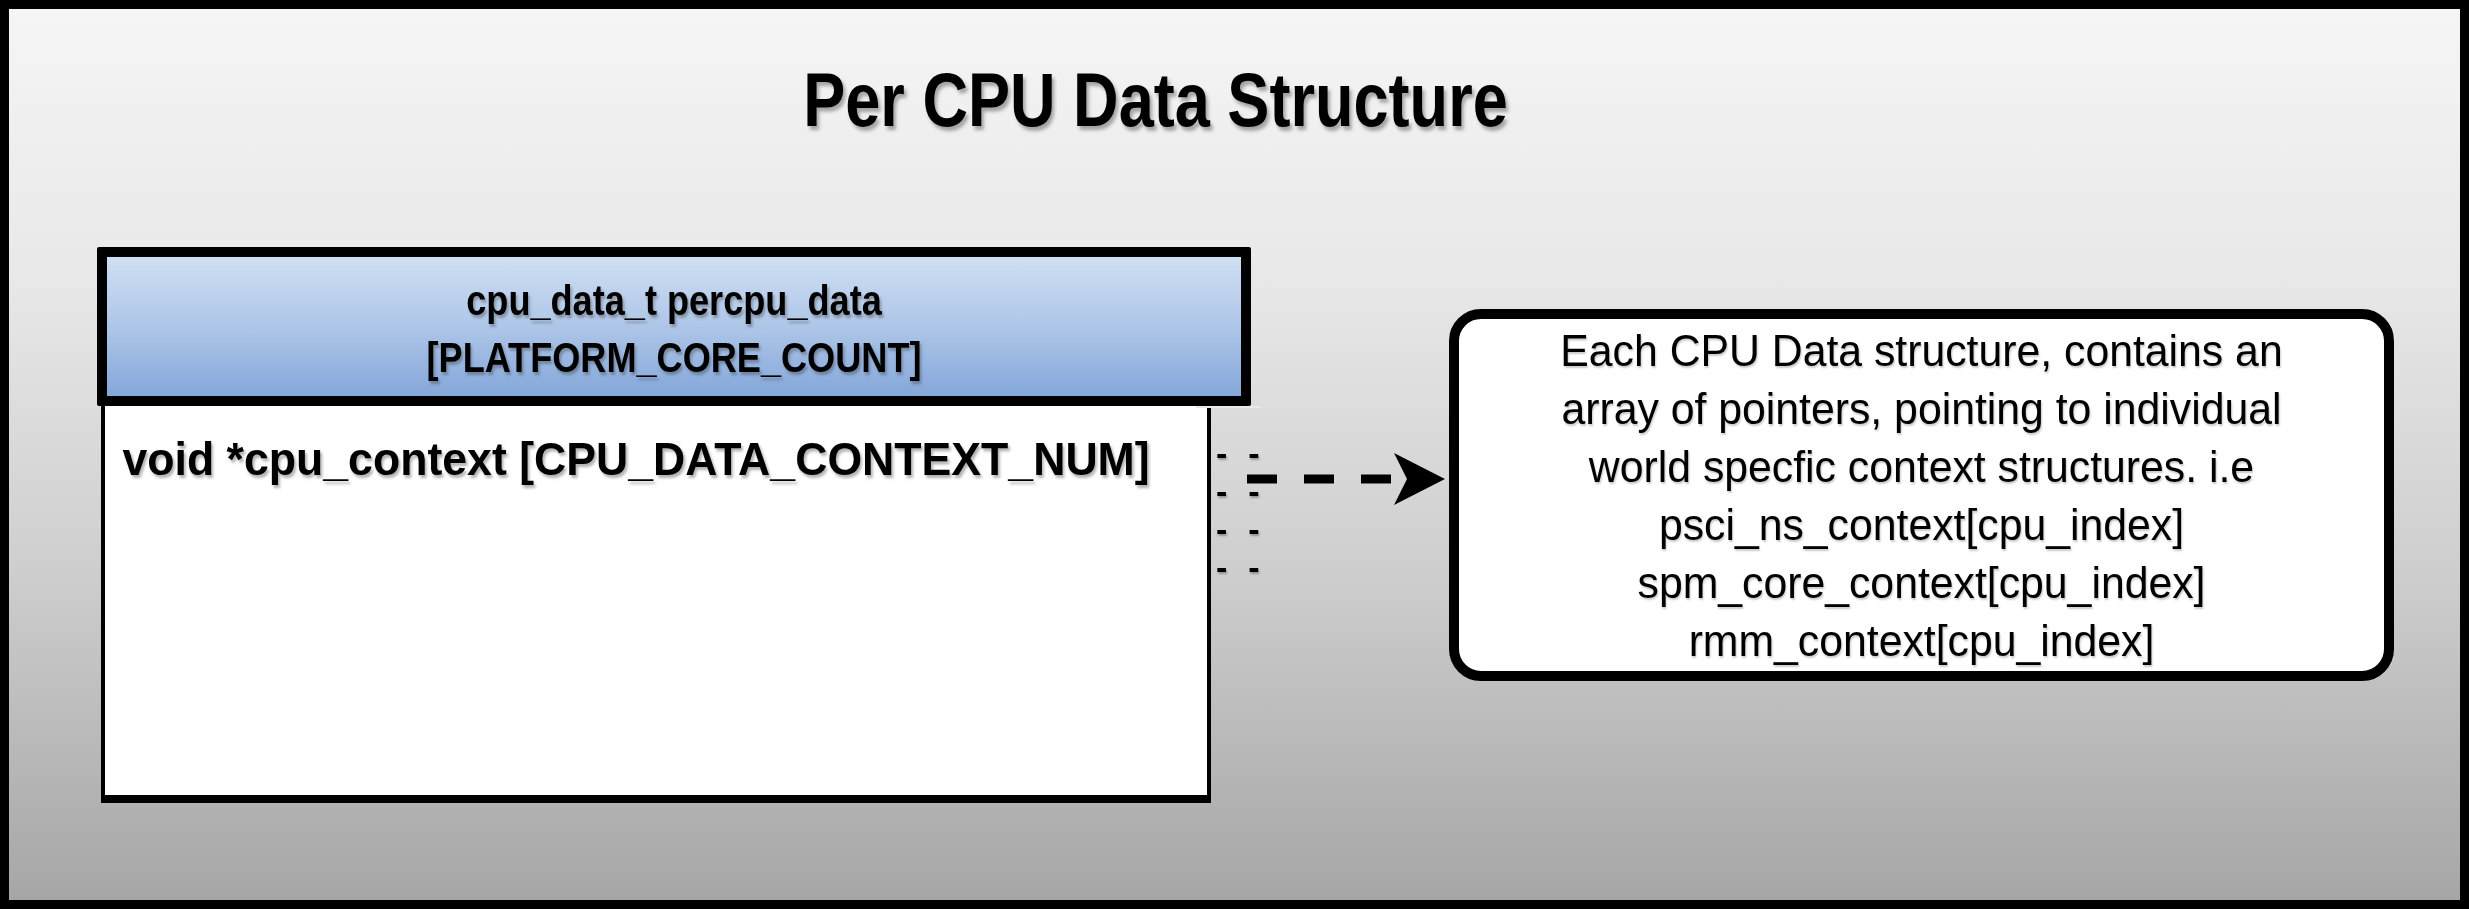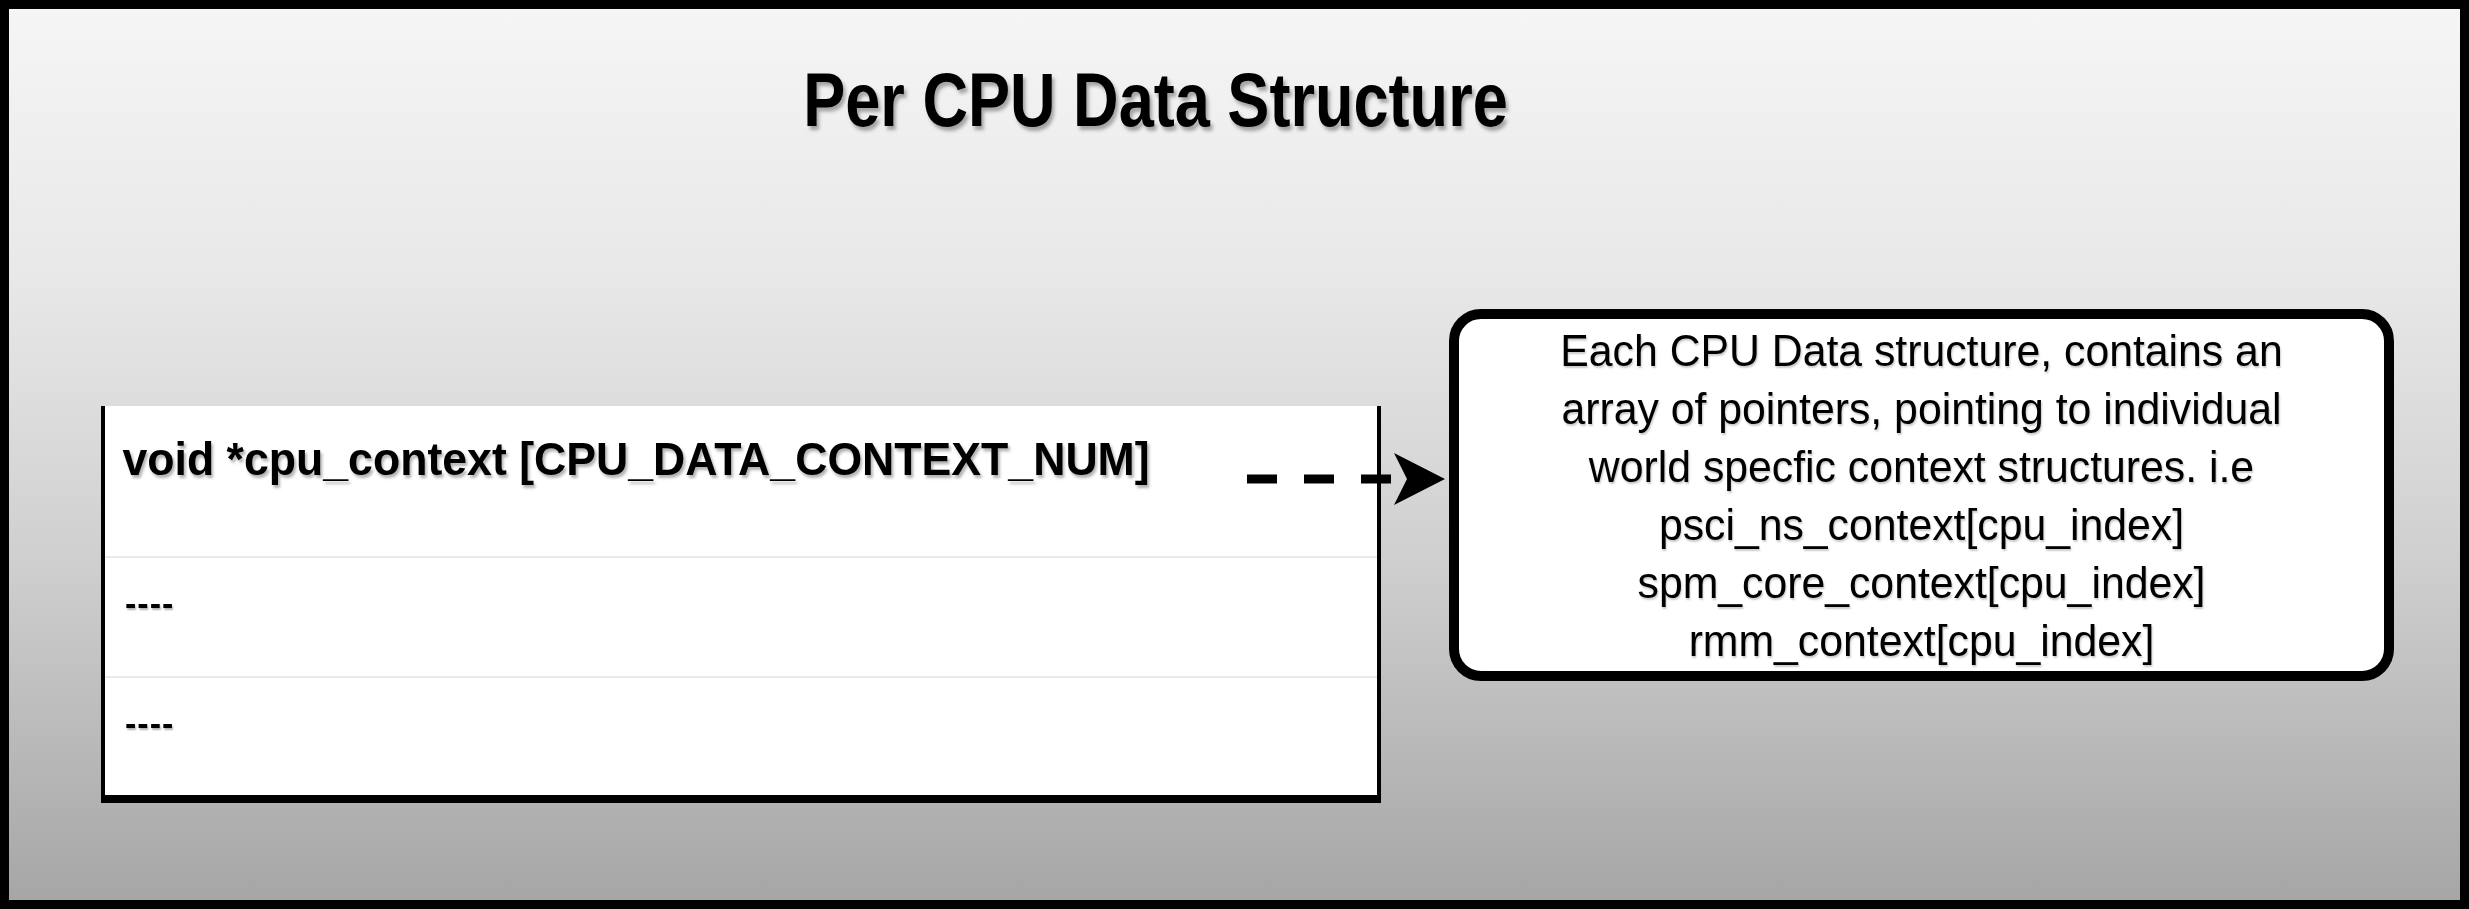--- a/index.html
+++ b/index.html
@@ -34,26 +34,26 @@
   }
   .tbl-header-text{
     width:100%;padding-top:15px;
     text-align:center;
     font-size:42px;font-weight:bold;line-height:57px;
     transform:scaleX(0.86);transform-origin:center;
     text-shadow:2px 3px 3px rgba(60,60,60,0.4);
   }
   .tbl-header-text div{white-space:nowrap;}
   .tbl-body{
-    position:absolute;left:92px;top:397px;width:1280px;height:397px;
+    position:absolute;left:92px;top:397px;width:1110px;height:397px;
     background:var(--table-bg);
     border-left:4px solid var(--frame-border);
     border-right:4px solid var(--frame-border);
     border-bottom:8px solid var(--frame-border);
-    display:flex;flex-direction:column;
+    display:flex;flex-direction:row;
   }
   .tbl-row{width:100%;}
   .row-context{
     height:150px;padding:26px 14px 0 18px;
     font-size:46px;font-weight:bold;line-height:54px;
     white-space:nowrap;
     transform:scaleX(0.97);transform-origin:left center;
     text-shadow:2px 3px 3px rgba(60,60,60,0.4);
   }
   .row-dash{
@@ -84,20 +84,26 @@
 </style>
 </head>
 <body>
 
 <div id="stage">
 
   <div class="title-wrap">
     <span class="title-text">Per CPU Data Structure</span>
   </div>
 
+  <div class="tbl-header">
+    <div class="tbl-header-text">
+      <div>cpu_data_t percpu_data</div>
+      <div>[PLATFORM_CORE_COUNT]</div>
+    </div>
+  </div>
 
   <div class="tbl-body">
     <div class="tbl-row row-context">void *cpu_context [CPU_DATA_CONTEXT_NUM]</div>
     <div class="tbl-row row-dash">----</div>
     <div class="tbl-row row-dash">----</div>
   </div>
 
   <svg class="arrow-svg" width="205" height="76" viewBox="0 0 205 76">
     <line x1="0" y1="38" x2="146" y2="38" stroke="#000000" stroke-width="9" stroke-dasharray="30 27"></line>
     <polygon points="198,38 147,12 160,38 147,64" fill="#000000"></polygon>

